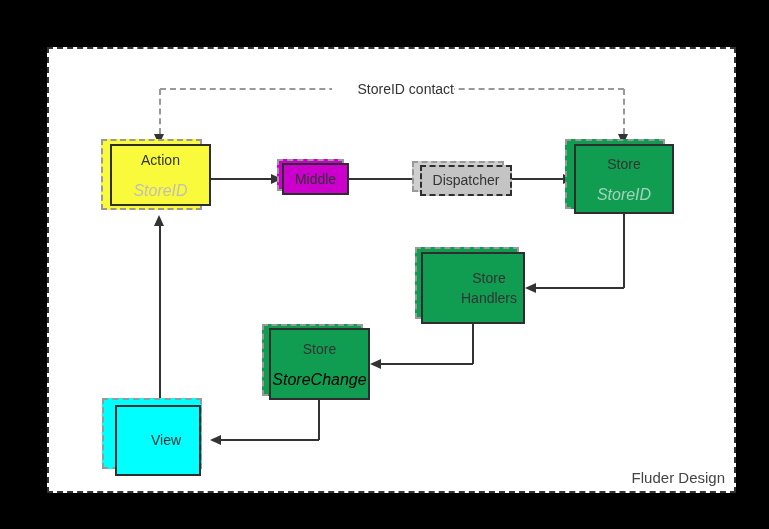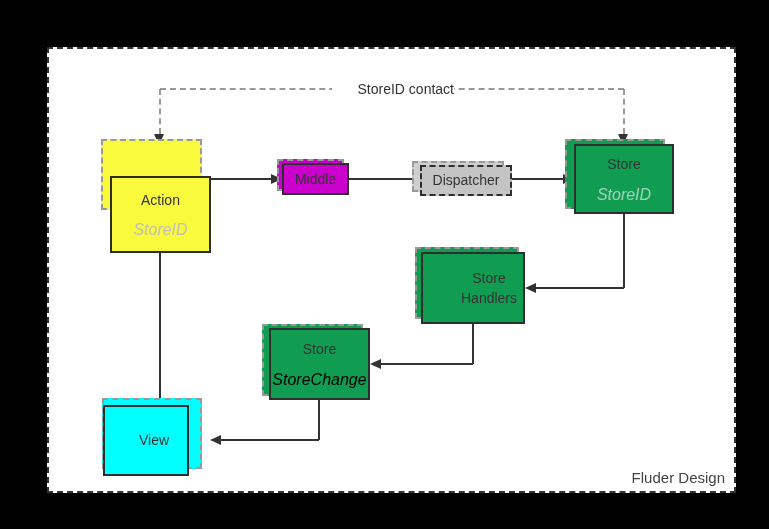--- a/index.html
+++ b/index.html
@@ -16,28 +16,28 @@
   .nsub{font-size:16px;font-style:italic;}
   
   #sh-action{left:52px;top:90px;width:101px;height:71px;}
   #sh-middle{left:228px;top:110px;width:67px;height:32px;}
   #sh-dispatcher{left:363px;top:112px;width:92px;height:31px;}
   #sh-store-top{left:516px;top:90px;width:100px;height:70px;}
   #sh-store-handlers{left:366px;top:198px;width:104px;height:72px;}
   #sh-store-change{left:213px;top:275px;width:101px;height:72px;}
   #sh-view{left:53px;top:349px;width:100px;height:71px;}
   
-  #bx-action{left:61px;top:95px;width:101px;height:77px;margin-top:32px;}
+  #bx-action{left:61px;top:95px;width:101px;height:62px;}
   #bx-middle{left:233px;top:114px;width:67px;height:32px;}
   #bx-dispatcher{left:371px;top:116px;width:92px;height:31px;border-style:dashed;}
   #bx-store-top{left:525px;top:95px;width:100px;height:70px;}
   #bx-store-handlers{left:372px;top:203px;width:104px;height:72px;}
   #bx-store-handlers .nlabel{max-width:72px;margin-left:32px;}
   #bx-store-change{left:220px;top:279px;width:101px;height:72px;}
-  #bx-view{left:54px;top:356px;width:86px;height:71px;padding-left:16px;}
+  #bx-view{left:66px;top:356px;width:86px;height:71px;padding-left:16px;}
   
   .h-line{position:absolute;height:0;border-top:2px solid #333;}
   .v-line{position:absolute;width:0;border-left:2px solid #333;}
   .h-dash{position:absolute;height:0;border-top:2px dashed #999;}
   .v-dash{position:absolute;width:0;border-left:2px dashed #999;}
   .arr{position:absolute;width:0;height:0;}
   .arr-right{border-top:5px solid transparent;border-bottom:5px solid transparent;border-left:11px solid #333;}
   .arr-left{border-top:5px solid transparent;border-bottom:5px solid transparent;border-right:11px solid #333;}
   .arr-up{border-left:5px solid transparent;border-right:5px solid transparent;border-bottom:11px solid #333;}
   .arr-down{border-left:5px solid transparent;border-right:5px solid transparent;border-top:11px solid #333;}

